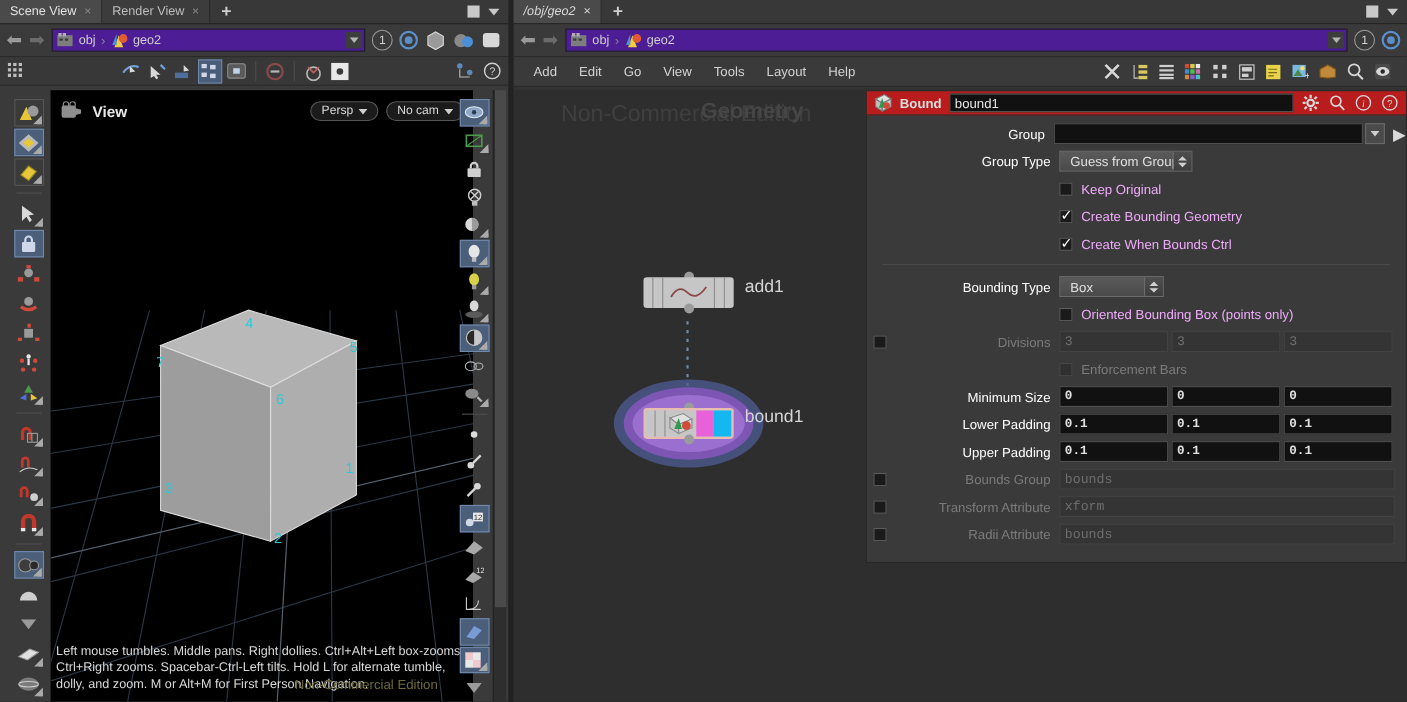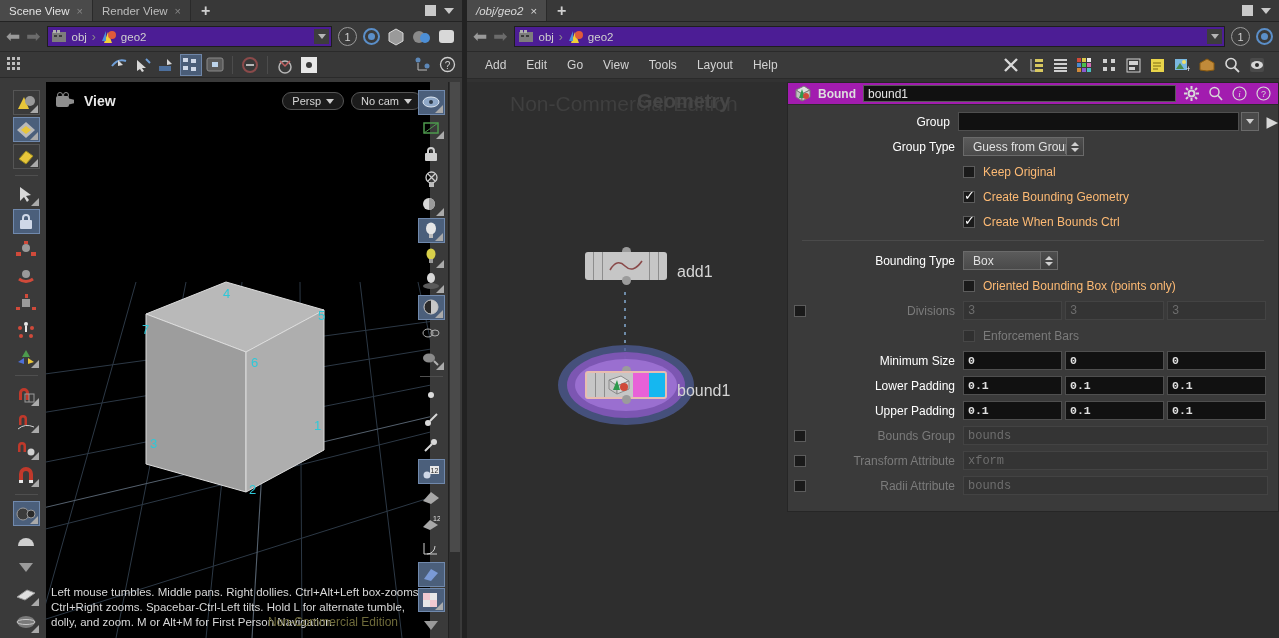--- a/index.html
+++ b/index.html
@@ -137,30 +137,30 @@
   .net-wm1 { position:absolute; left: 43px; top: 10px; font-size: 21px; color: #3f3f3f; }
   .net-wm2 { position:absolute; left: 170px; top: 8px; font-size: 20px; font-weight: bold; color: #464646; }
 
   
   .node-wrap { position: absolute; }
   .node-body { width: 82px; height: 28px; background: #c6c6c6; border-radius: 3px; display:flex; overflow:hidden; position: relative; }
   .node-body .stripe { width: 9px; border-right: 1px solid #8d8d8d; }
   .node-flag-m { width: 16px; background: #e861d8; }
   .node-flag-c { width: 16px; background: #15b7f0; }
   .node-center { flex: 1; display:flex; align-items:center; justify-content:center; }
-  .node-label { position: absolute; left: 92px; top: 11px; font-size: 16px; color: #d5d5d5; white-space: nowrap; }
+  .node-label { position: absolute; left: 92px; top: 0; font-size: 16px; color: #d5d5d5; white-space: nowrap; }
   .node-port { position: absolute; width: 9px; height: 9px; border-radius: 50%; background: #9b9b9b; left: 36.5px;}
   .node-sel-ring { position:absolute; border-radius: 50%; }
 
   
   .params {
     position: absolute; left: 320px; top: 0px; right: 0; height: 430px;
     background: #3a3a3a; border: 1px solid #262626;
   }
-  .p-head { height: 22px; background: #a21caf; display:flex; align-items:center; gap:7px; padding: 0 6px; border-bottom:1px solid #2b2b2b;}
+  .p-head { height: 22px; background: #b91c1c; display:flex; align-items:center; gap:7px; padding: 0 6px; border-bottom:1px solid #2b2b2b;}
   .p-head-icon { width: 17px; height: 17px; position: relative; }
   .p-title { font-size: 12px; font-weight: bold; color: #dedede; }
   .p-name {
     flex: 1; height: 17px; background: #111; border: 1px solid #5a5a5a;
     font-size: 12px; color: #e6e6e6; padding: 0 4px; display:flex; align-items:center;
     font-family: "Liberation Sans", sans-serif;
   }
   .p-head-btn { width: 17px; height:17px; display:flex; align-items:center; justify-content:center; color:#cfcfcf; font-size: 13px;}
 
   .p-body { padding: 6px 0 0 0; }
@@ -180,21 +180,21 @@
   .p-field.num { width: 99px; margin-right: 3px; }
   .p-menu {
     height: 19px; background: linear-gradient(#5b5b5b,#4a4a4a); border: 1px solid #6a6a6a;
     display: flex; align-items: center; font-size: 12px; color: #e0e0e0; padding-left: 9px; position: relative;
   }
   .p-menu .spin { position:absolute; right: 0; top: 0; bottom: 0; width: 17px;
      background: linear-gradient(#4e4e4e,#3e3e3e); border-left: 1px solid #6a6a6a;
      display:flex; flex-direction:column; align-items:center; justify-content:center; gap:2px;}
   .p-menu .spin .u { width:0;height:0;border-left:4px solid transparent;border-right:4px solid transparent;border-bottom:4px solid #cfcfcf;}
   .p-menu .spin .d { width:0;height:0;border-left:4px solid transparent;border-right:4px solid transparent;border-top:4px solid #cfcfcf;}
-  .p-opt-lbl { font-size: 12px; color: #fdba74; margin-left: 5px; }
+  .p-opt-lbl { font-size: 12px; color: #f0abfc; margin-left: 5px; }
   .p-opt-lbl.dim { color: #7b7b7b; }
   .grp-dd { width: 19px; height: 19px; background: #4a4a4a; border: 1px solid #6a6a6a; display:flex;align-items:center;justify-content:center; margin-left: 2px;}
   .grp-dd i { width:0;height:0;border-left:4px solid transparent;border-right:4px solid transparent;border-top:5px solid #cfcfcf;}
   .grp-arrow { margin-left: 7px; color: #d8d8d8; font-size: 15px; }
   .p-divider { height: 1px; background: #4a4a4a; margin: 8px 14px 9px 14px; }
 </style>
 </head>
 <body>
 
 <div class="app">

